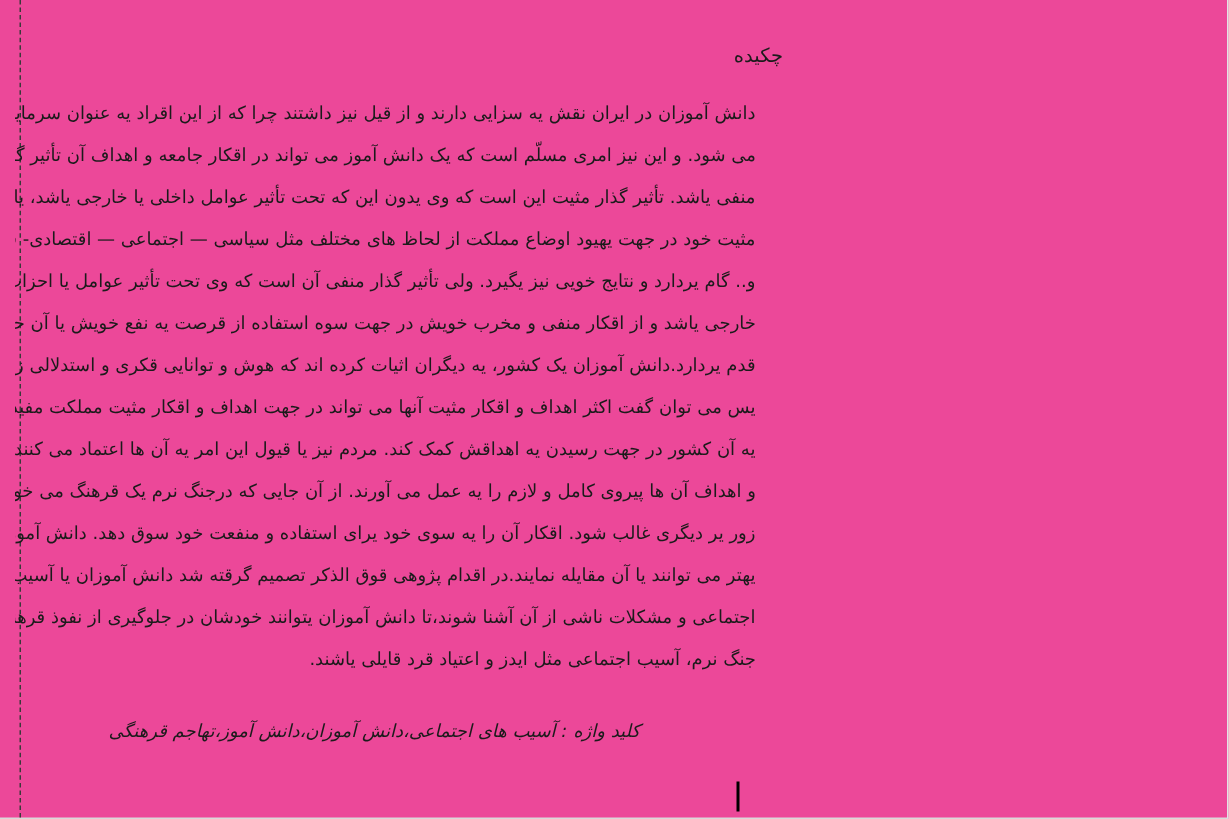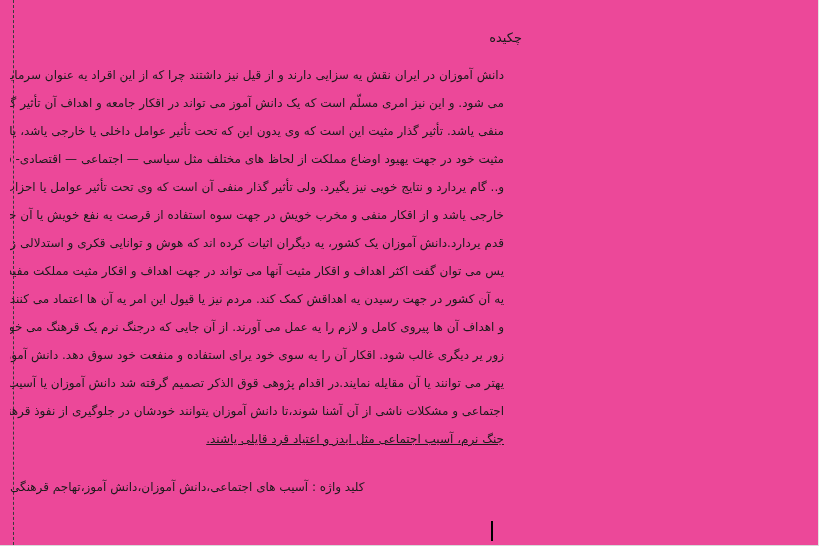--- a/index.html
+++ b/index.html
@@ -43,35 +43,35 @@
   }
   .abstract .text-line {
     text-align: justify;
     text-align-last: justify;
     height: 28px;
     overflow: hidden;
     white-space: nowrap;
   }
   .abstract .text-line.last {
     text-align-last: right;
-    text-decoration: underline;
   }
   .keywords-line {
     position: absolute;
     top: 473px;
     left: 10px;
     right: 314px;
     direction: rtl;
-    text-align: left;
+    text-align: center;
     padding-right: 15px;
     box-sizing: border-box;
     font-size: 12px;
     color: #1b1b1b;
     line-height: 28px;
     white-space: nowrap;
+    font-style: italic;
   }
   .caret {
     position: absolute;
     left: 491px;
     top: 521px;
     width: 1.5px;
     height: 20px;
     background: #000000;
   }
 </style>

